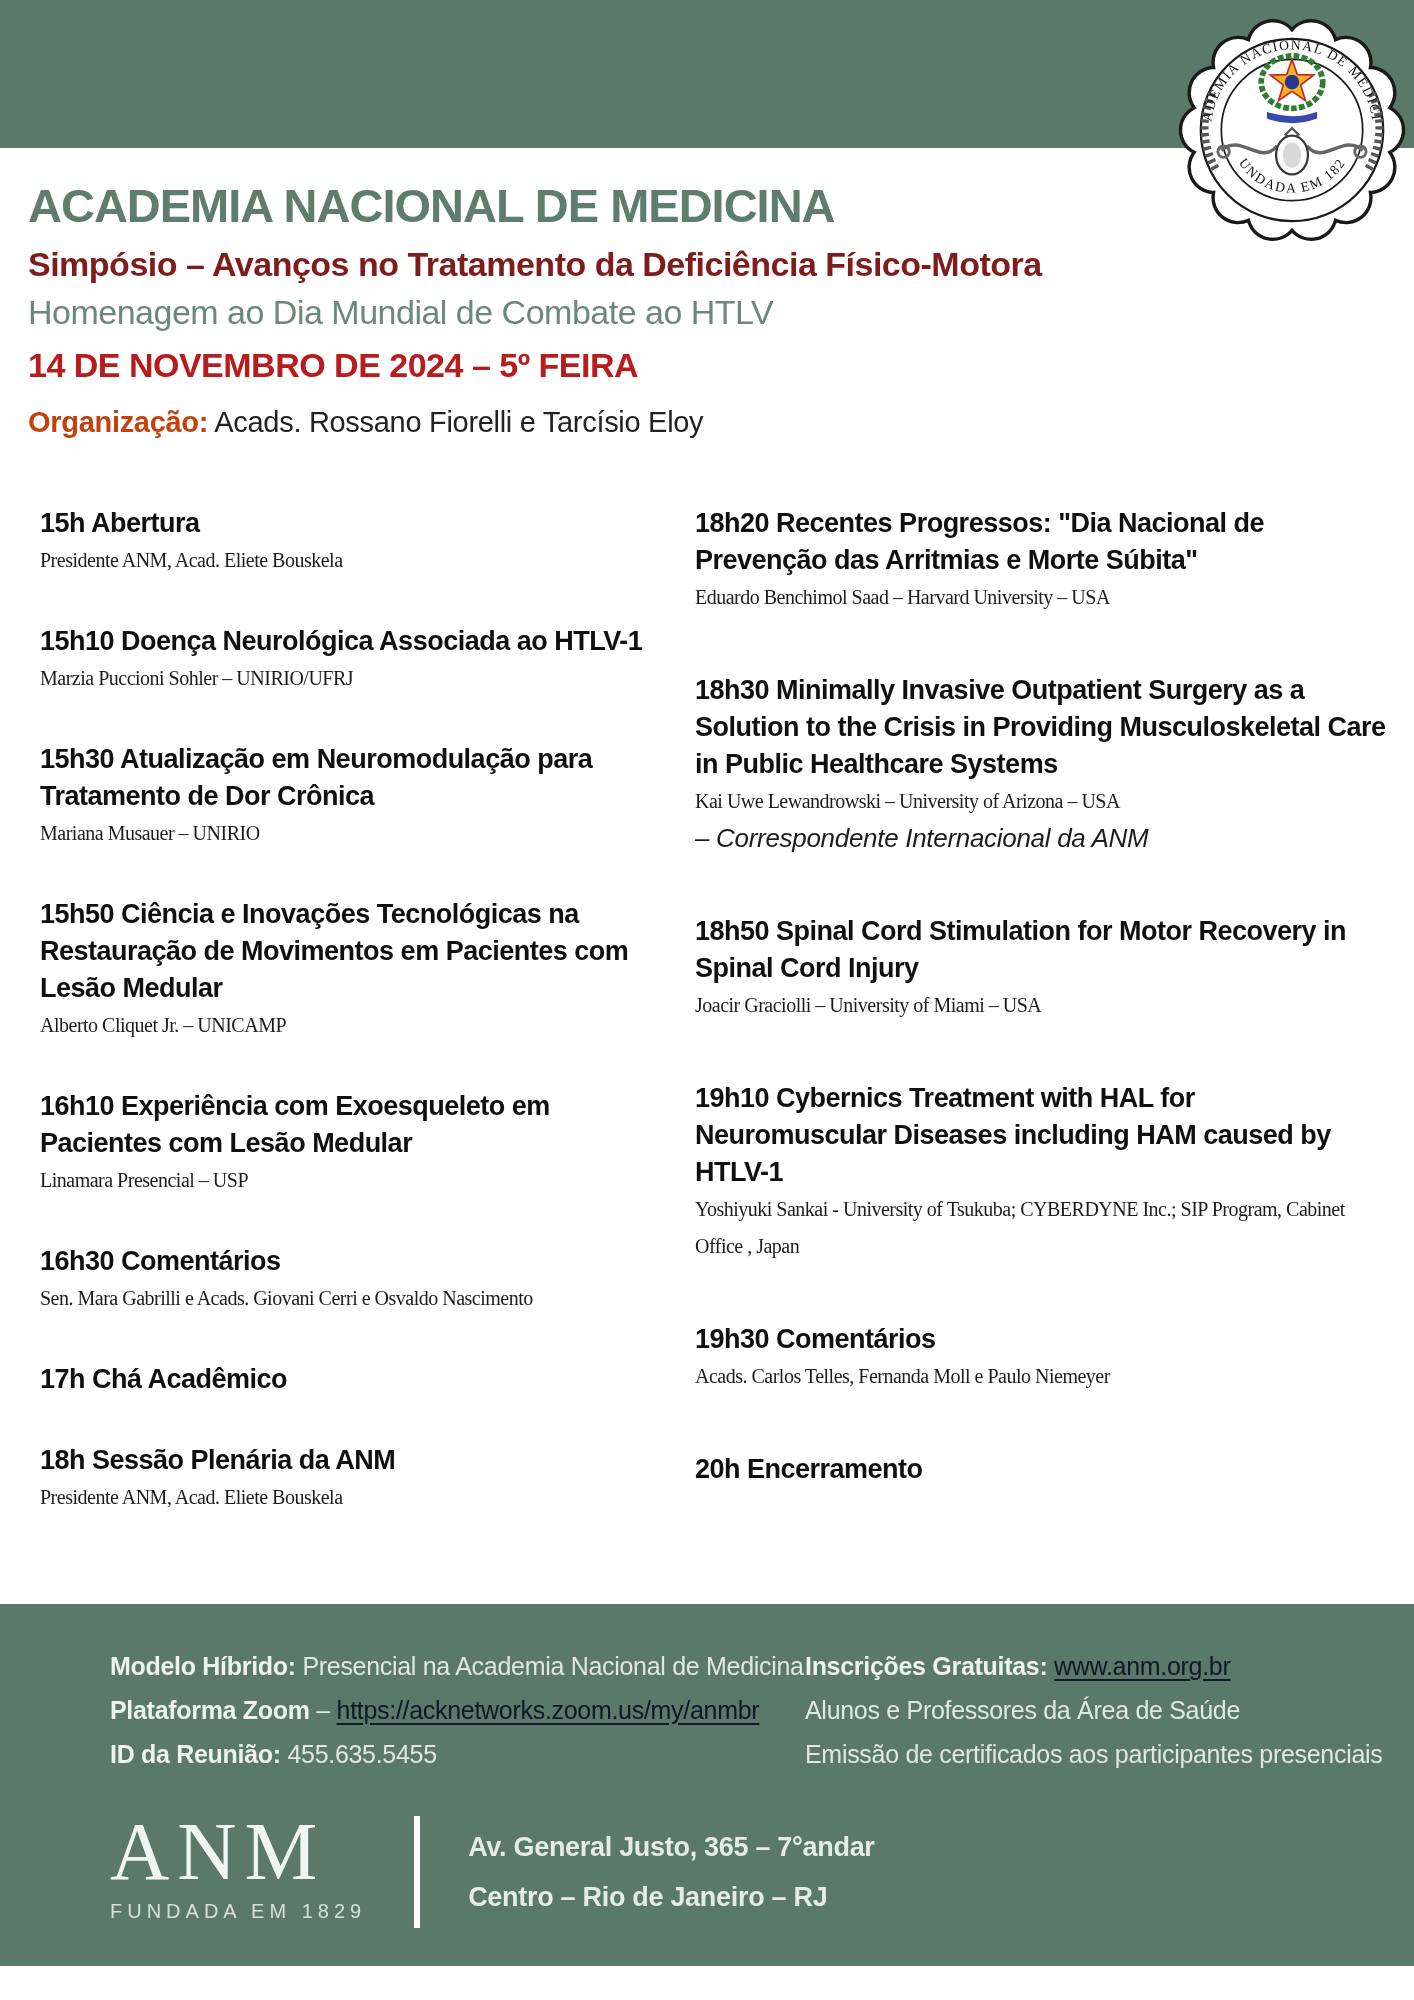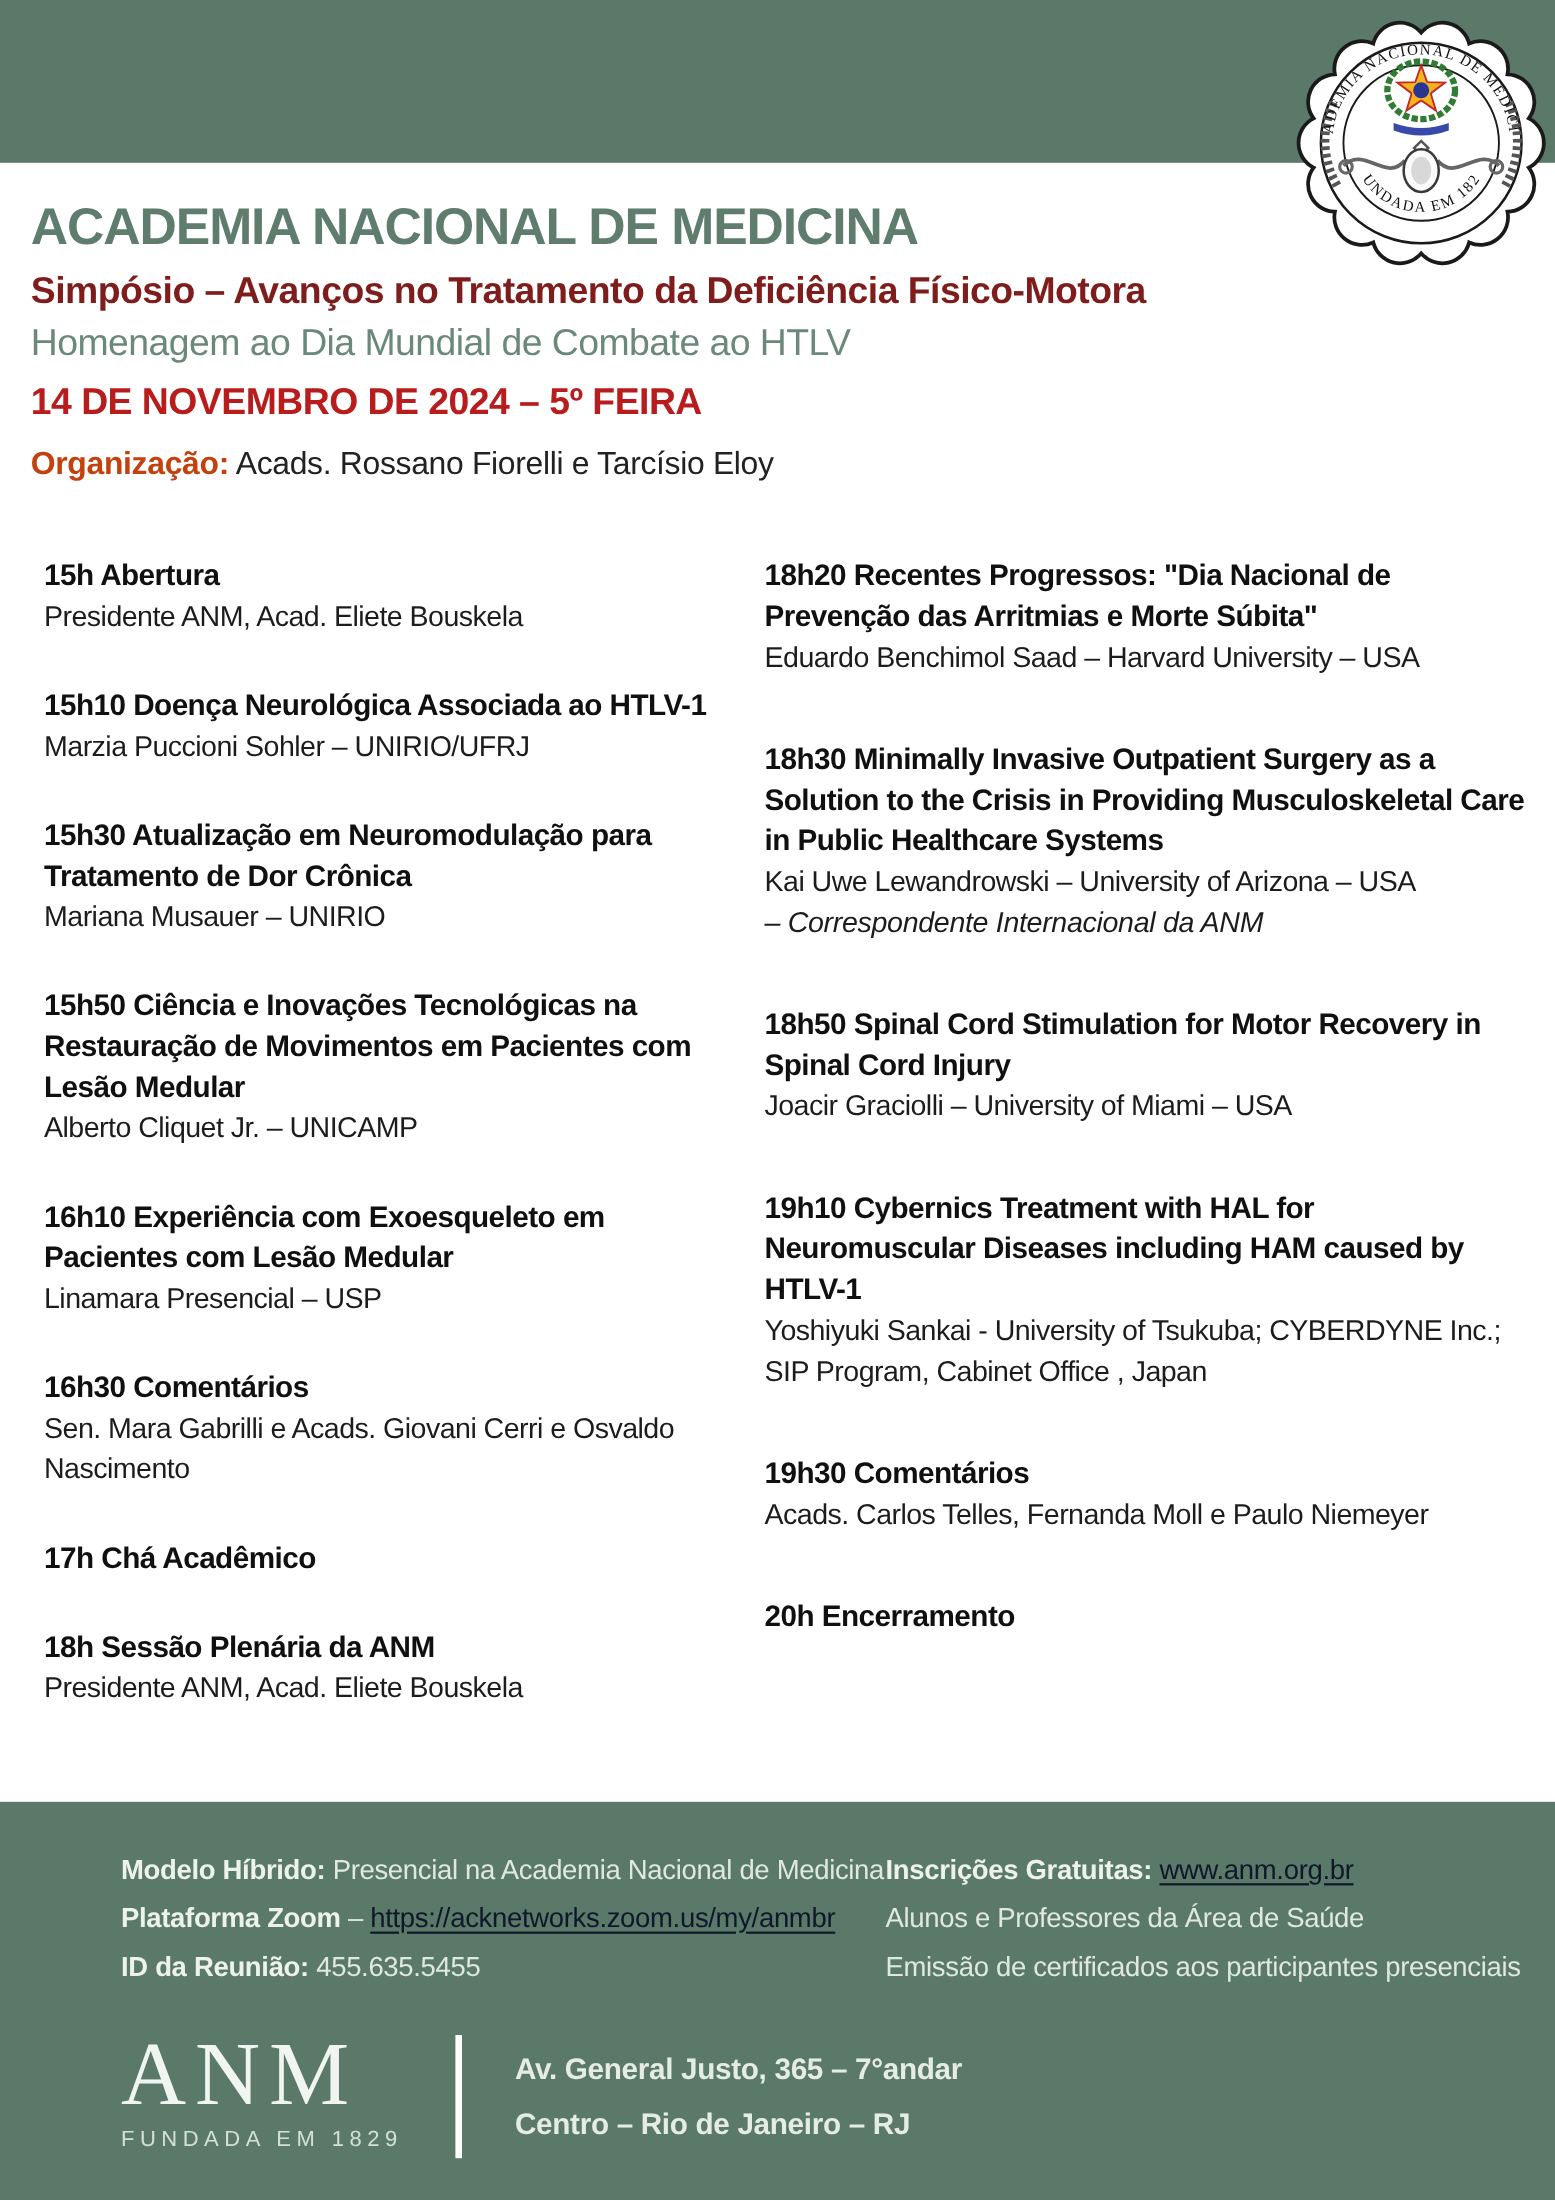--- a/index.html
+++ b/index.html
@@ -52,30 +52,30 @@
     position:absolute;top:505px;left:40px;width:1350px;
     display:grid;grid-template-columns:630px 1fr;column-gap:25px;
   }
   .item{margin-bottom:44px;}
   .col-right .item{margin-bottom:56px;}
   .item-title{
     font-size:27px;font-weight:bold;color:#101010;
     line-height:37px;letter-spacing:-0.5px;
   }
   .item-speaker{
-    font-size:26px;font-weight:normal;color:#1c1c1c;
-    line-height:37px;letter-spacing:-0.5px;
+    font-size:20px;font-weight:normal;color:#1c1c1c;
+    line-height:37px;letter-spacing:-0.5px;font-family:Liberation Serif, serif;
   }
   .item-note{
     font-size:26px;font-style:italic;color:#1c1c1c;
     line-height:37px;letter-spacing:-0.3px;
   }
   
   .footer{
-    position:absolute;top:1638px;left:0;width:1414px;height:362px;
+    position:absolute;top:1604px;left:0;width:1414px;height:362px;
     background:#5b7969;color:#dfe8e1;
   }
   .footer-info{display:flex;padding-top:40px;}
   .info-left{margin-left:110px;width:585px;}
   .info-right{margin-left:110px;}
   .info-row{font-size:25px;line-height:44px;letter-spacing:-0.3px;white-space:nowrap;}
   .info-label{font-weight:bold;color:#edf2ed;}
   .info-link{color:#0f172a;text-decoration:underline;text-underline-offset:4px;}
   .footer-logo-row{display:flex;align-items:flex-start;margin:36px 0 0 110px;}
   .logo-block{}

